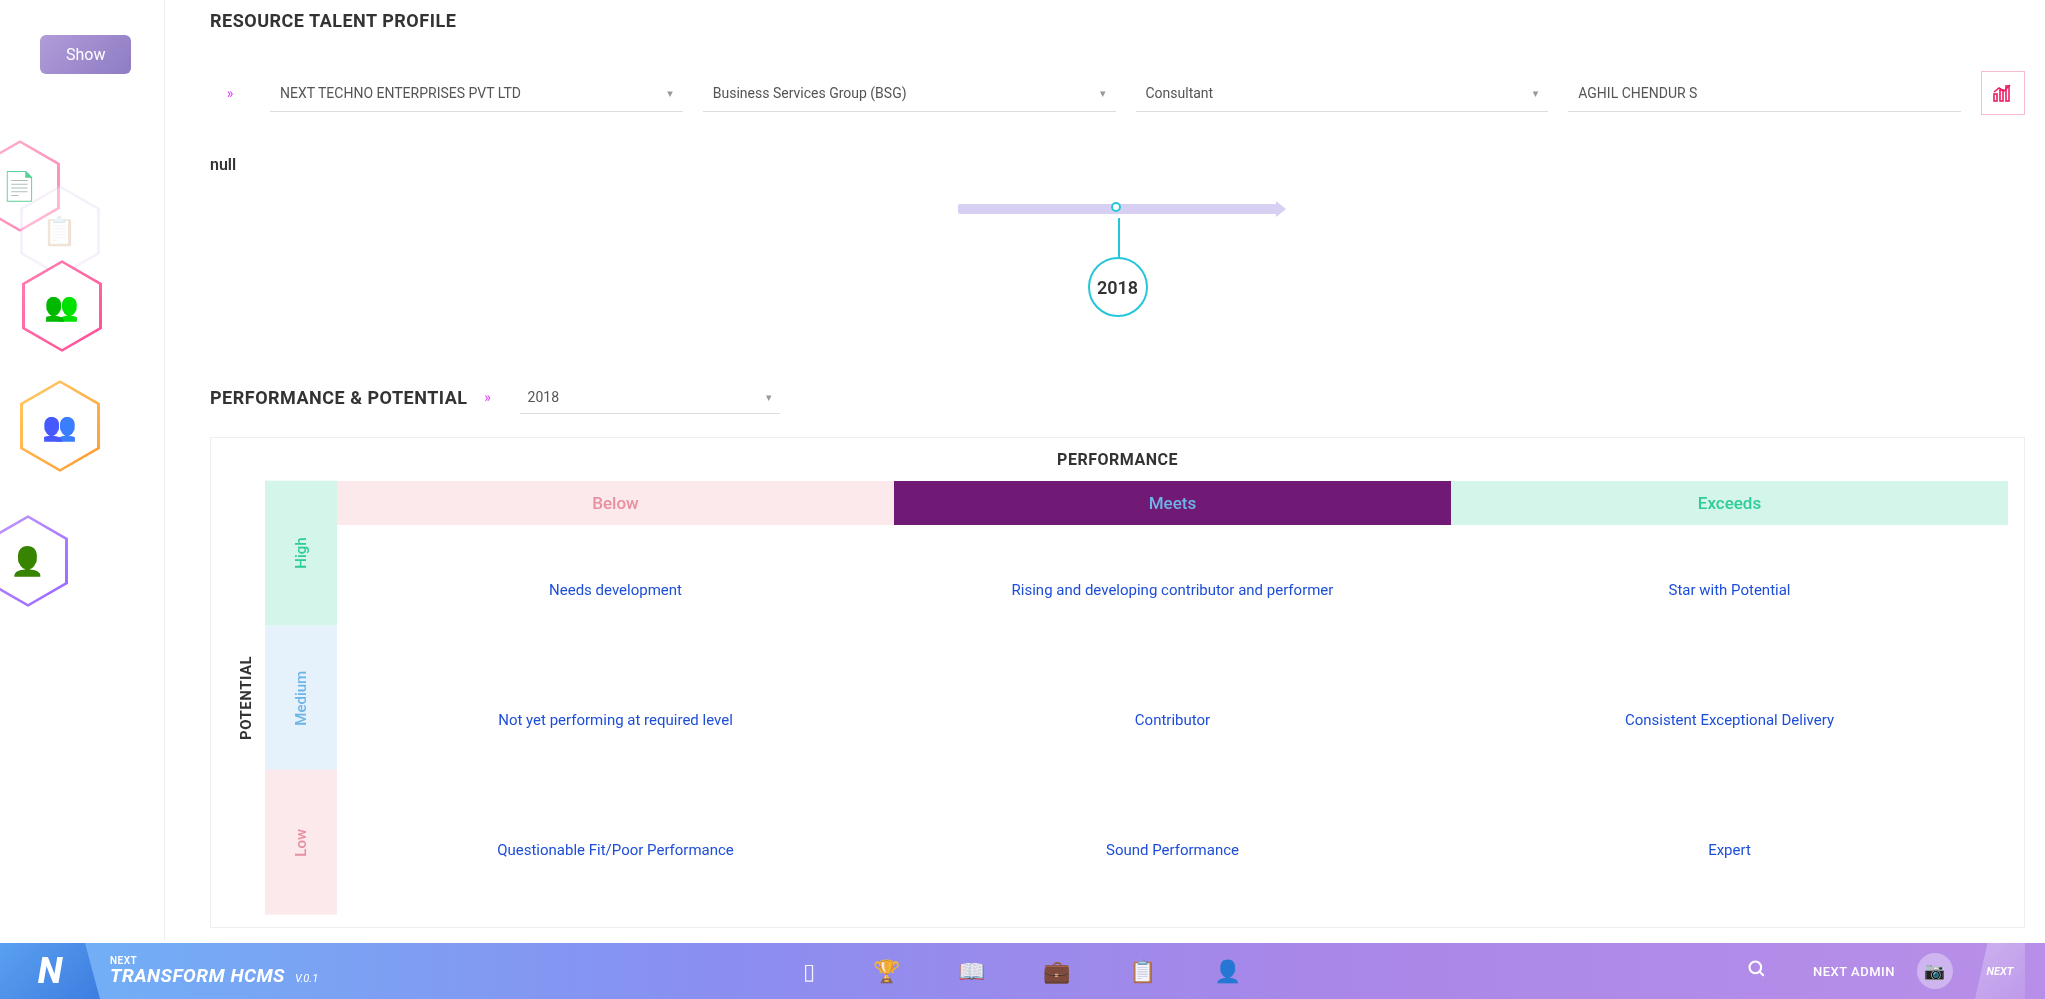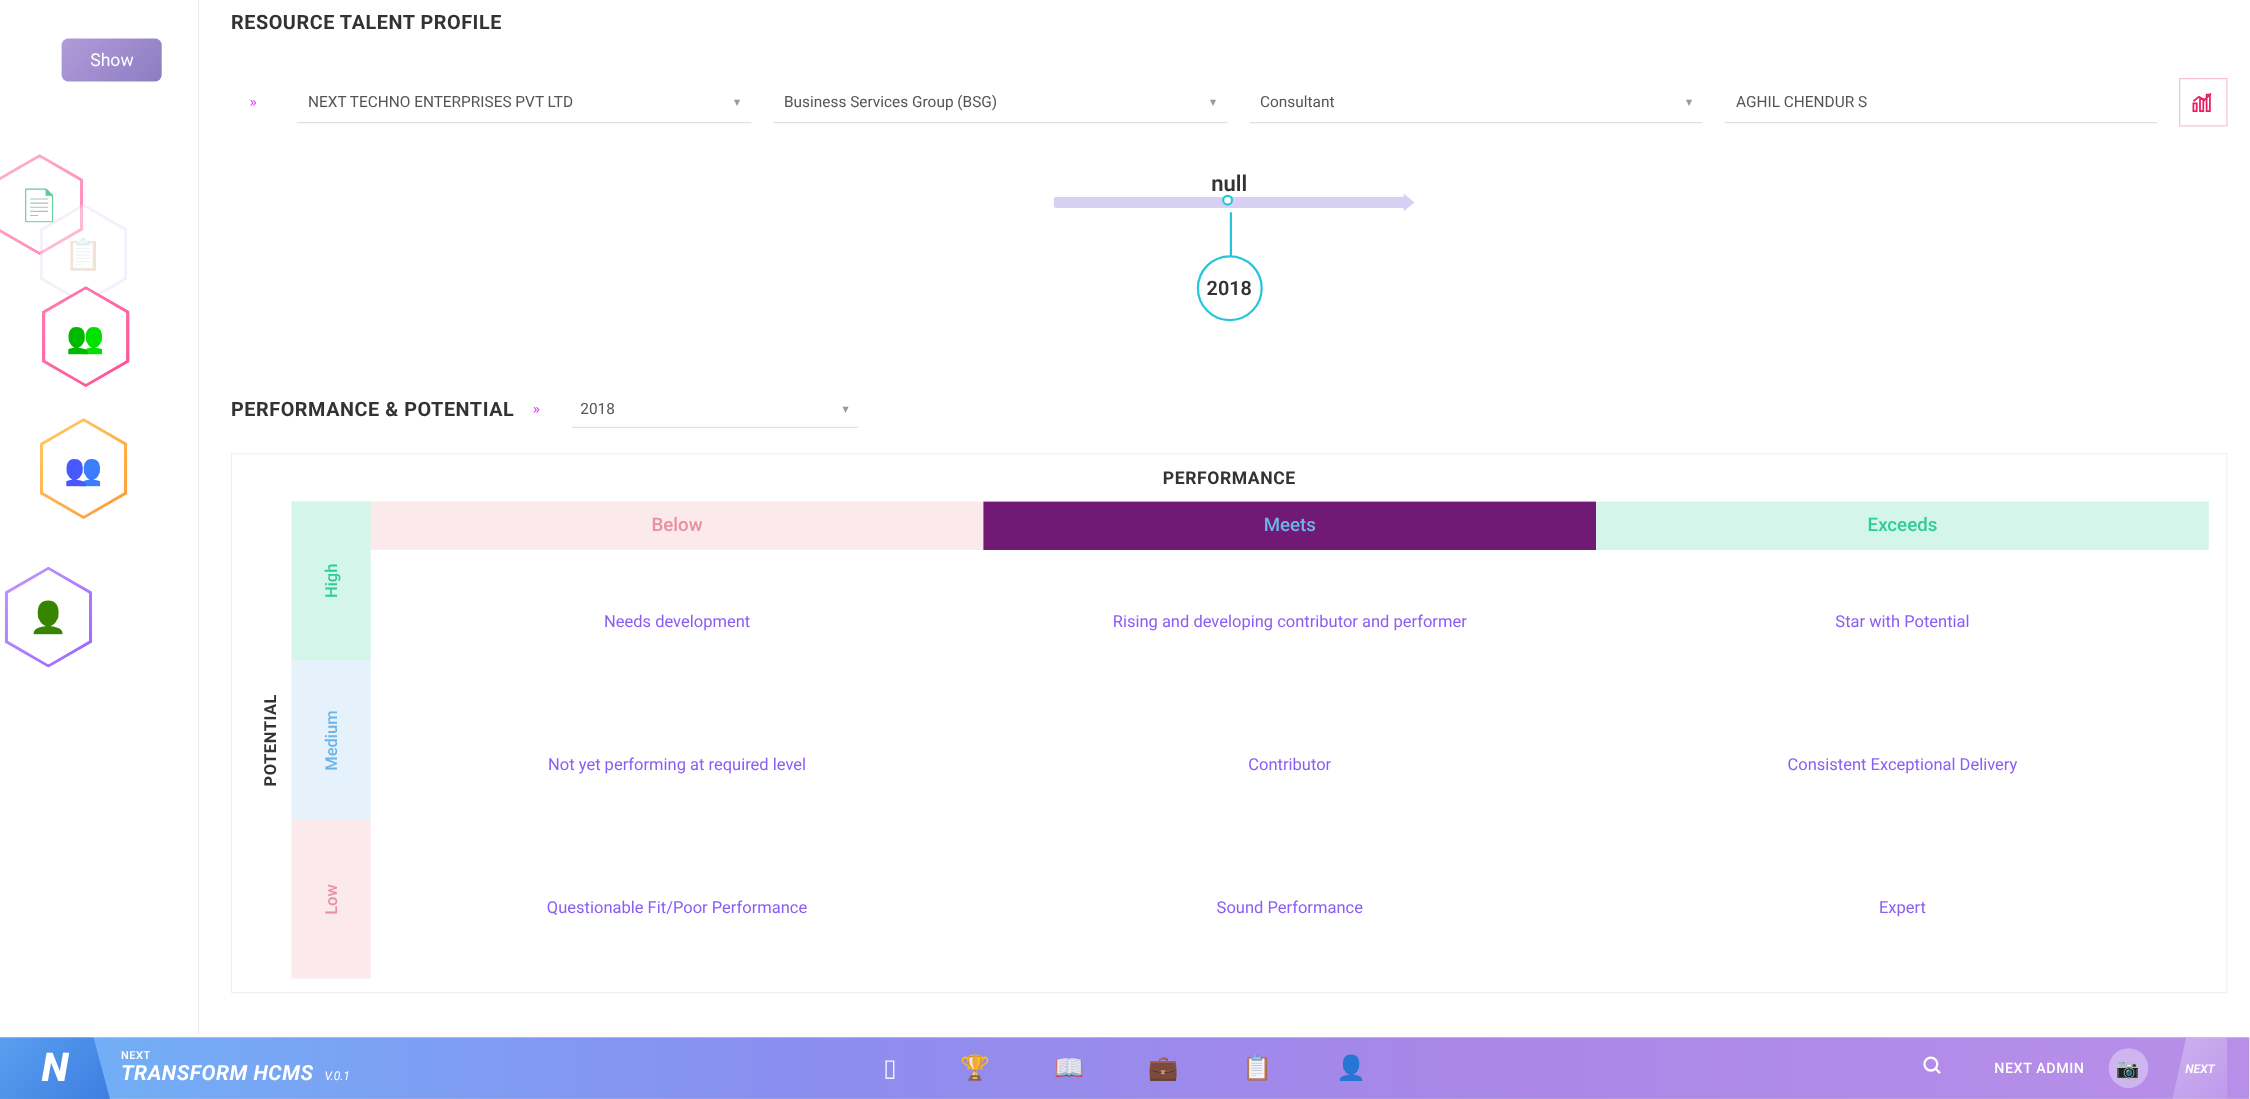--- a/index.html
+++ b/index.html
@@ -1,19 +1,19 @@
 <!DOCTYPE html>
 <html><head>
 <meta charset="utf-8">
 <style>
 * { margin: 0; padding: 0; box-sizing: border-box; font-family: -apple-system, BlinkMacSystemFont, 'Segoe UI', Roboto, sans-serif; }
 body { background: #fff; overflow-x: hidden; width: 2045px; height: 999px; position: relative; }
 
 
-.sidebar { position: absolute; left: 16px; top: 0; width: 170px; height: 940px; }
+.sidebar { position: absolute; left: 0; top: 0; width: 170px; height: 940px; }
 .show-btn { position: absolute; top: 35px; left: 40px; padding: 10px 26px; background: linear-gradient(135deg, #b19cd9, #8e7cc3); color: #fff; border: none; border-radius: 6px; font-size: 16px; cursor: pointer; }
 .side-divider { position: absolute; left: 164px; top: 0; width: 1px; height: 940px; background: #eee; }
 
 .hexagon { position: absolute; width: 80px; height: 92px; clip-path: polygon(50% 0%, 100% 25%, 100% 75%, 50% 100%, 0% 75%, 0% 25%); display: flex; align-items: center; justify-content: center; }
 .hex-border { width: 80px; height: 92px; clip-path: polygon(50% 0%, 100% 25%, 100% 75%, 50% 100%, 0% 75%, 0% 25%); display: flex; align-items: center; justify-content: center; }
 .hex-inner { width: 74px; height: 86px; clip-path: polygon(50% 0%, 100% 25%, 100% 75%, 50% 100%, 0% 75%, 0% 25%); background: #fff; display: flex; align-items: center; justify-content: center; font-size: 28px; }
 
 .hex1 { left: -20px; top: 140px; }
 .hex1 .hex-border { background: linear-gradient(135deg, #ffb3d1, #ff80b3); }
 .hex1 .hex-inner::before { content: "📄"; filter: hue-rotate(300deg); }
@@ -41,21 +41,21 @@
 
 
 .filter-row { display: flex; align-items: center; gap: 20px; margin-bottom: 40px; }
 .chevron-btn { width: 40px; height: 40px; display: flex; align-items: center; justify-content: center; color: #e040fb; font-size: 14px; cursor: pointer; }
 .dropdown { flex: 1; position: relative; border-bottom: 1px solid #ddd; padding: 10px 30px 10px 10px; font-size: 14px; color: #555; cursor: pointer; }
 .dropdown::after { content: "▾"; position: absolute; right: 10px; top: 50%; transform: translateY(-50%); color: #999; font-size: 11px; }
 .text-input { flex: 1; border: none; border-bottom: 1px solid #ddd; padding: 10px; font-size: 14px; color: #555; outline: none; }
 .chart-icon-box { width: 44px; height: 44px; border: 1px solid #f8bbd0; display: flex; align-items: center; justify-content: center; color: #e91e63; font-size: 22px; cursor: pointer; }
 
 
-.null-text { text-align: center; font-size: 20px; font-weight: 600; color: #333; }
+.null-text { font-size: 16px; font-weight: 600; color: #333; margin-bottom: 30px; }
 .timeline-wrap { display: flex; flex-direction: column; align-items: center; margin-bottom: 60px; }
 .timeline-bar { width: 320px; height: 10px; background: #d7d0f2; border-radius: 2px; position: relative; }
 .timeline-bar::after { content: ""; position: absolute; right: -8px; top: -3px; width: 0; height: 0; border-top: 8px solid transparent; border-bottom: 8px solid transparent; border-left: 10px solid #d7d0f2; }
 .timeline-dot { position: absolute; left: 48%; top: -2px; width: 10px; height: 10px; border: 2px solid #26c6da; border-radius: 50%; background: #fff; }
 .timeline-line { width: 2px; height: 40px; background: #26c6da; margin-top: 4px; margin-left: 2px; }
 .year-circle { width: 60px; height: 60px; border: 2px solid #26c6da; border-radius: 50%; display: flex; align-items: center; justify-content: center; font-size: 18px; font-weight: 600; color: #333; margin-top: -1px; }
 
 
 .perf-header { display: flex; align-items: center; margin-bottom: 20px; }
 .year-dropdown { width: 260px; border-bottom: 1px solid #ddd; padding: 8px 30px 8px 8px; font-size: 14px; color: #555; position: relative; cursor: pointer; }
@@ -74,21 +74,21 @@
 
 .grid-main { flex: 1; display: flex; flex-direction: column; }
 .col-headers { display: flex; height: 44px; }
 .col-header { flex: 1; display: flex; align-items: center; justify-content: center; font-size: 17px; font-weight: 500; }
 .col-header.below { background: #fbe9ec; color: #e88fa0; }
 .col-header.meets { background: #701a75; color: #6db4e8; }
 .col-header.exceeds { background: #d4f5e9; color: #2ecc9b; }
 
 .grid-rows { display: flex; flex-direction: column; }
 .grid-row { display: flex; height: 130px; }
-.grid-cell { flex: 1; display: flex; align-items: center; justify-content: center; font-size: 15px; color: #8b5cf6; border: 0; background: #fff; }
+.grid-cell { flex: 1; display: flex; align-items: center; justify-content: center; font-size: 15px; color: #1d4ed8; border: 0; background: #fff; }
 
 
 .footer { position: absolute; bottom: 0; left: 0; right: 0; height: 56px; background: linear-gradient(90deg, #6eb3f7 0%, #8a8ef0 35%, #a987e8 65%, #b88fe8 100%); display: flex; align-items: center; color: #fff; }
 .footer-logo { width: 100px; height: 56px; background: linear-gradient(135deg, #5aa0f0, #3d7de0); clip-path: polygon(0 0, 85% 0, 100% 100%, 0 100%); display: flex; align-items: center; justify-content: center; font-size: 36px; font-weight: 800; font-style: italic; margin-right: 10px; }
 .footer-brand { display: flex; flex-direction: column; line-height: 1.1; }
 .footer-brand-top { font-size: 10px; font-weight: 600; letter-spacing: 0.5px; }
 .footer-brand-main { font-size: 19px; font-weight: 700; font-style: italic; letter-spacing: 0.5px; }
 .footer-brand-ver { font-size: 11px; font-style: italic; margin-left: 6px; }
 .footer-icons { position: absolute; left: 50%; transform: translateX(-50%); display: flex; gap: 58px; font-size: 22px; }
 .footer-icons span { cursor: pointer; opacity: 0.9; }

